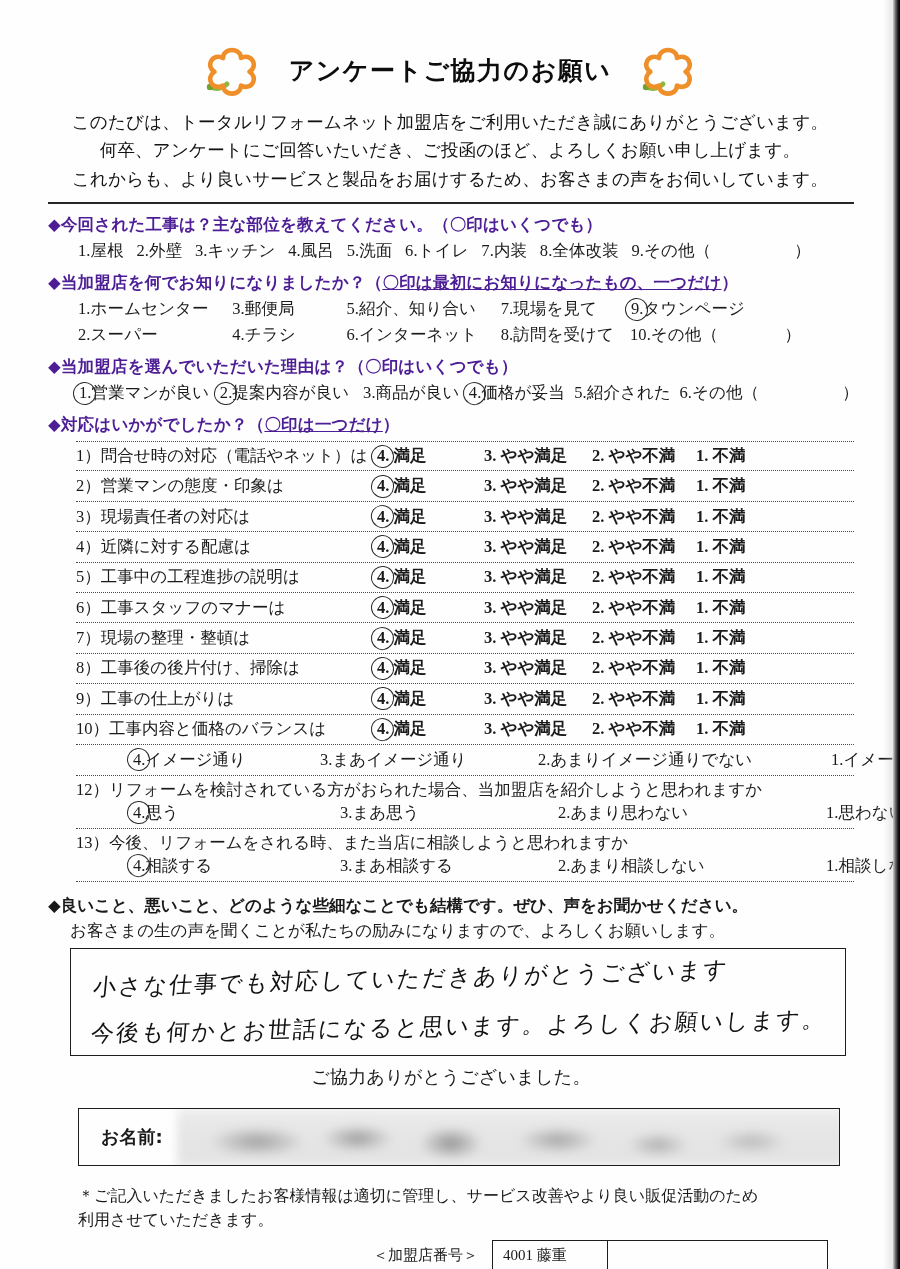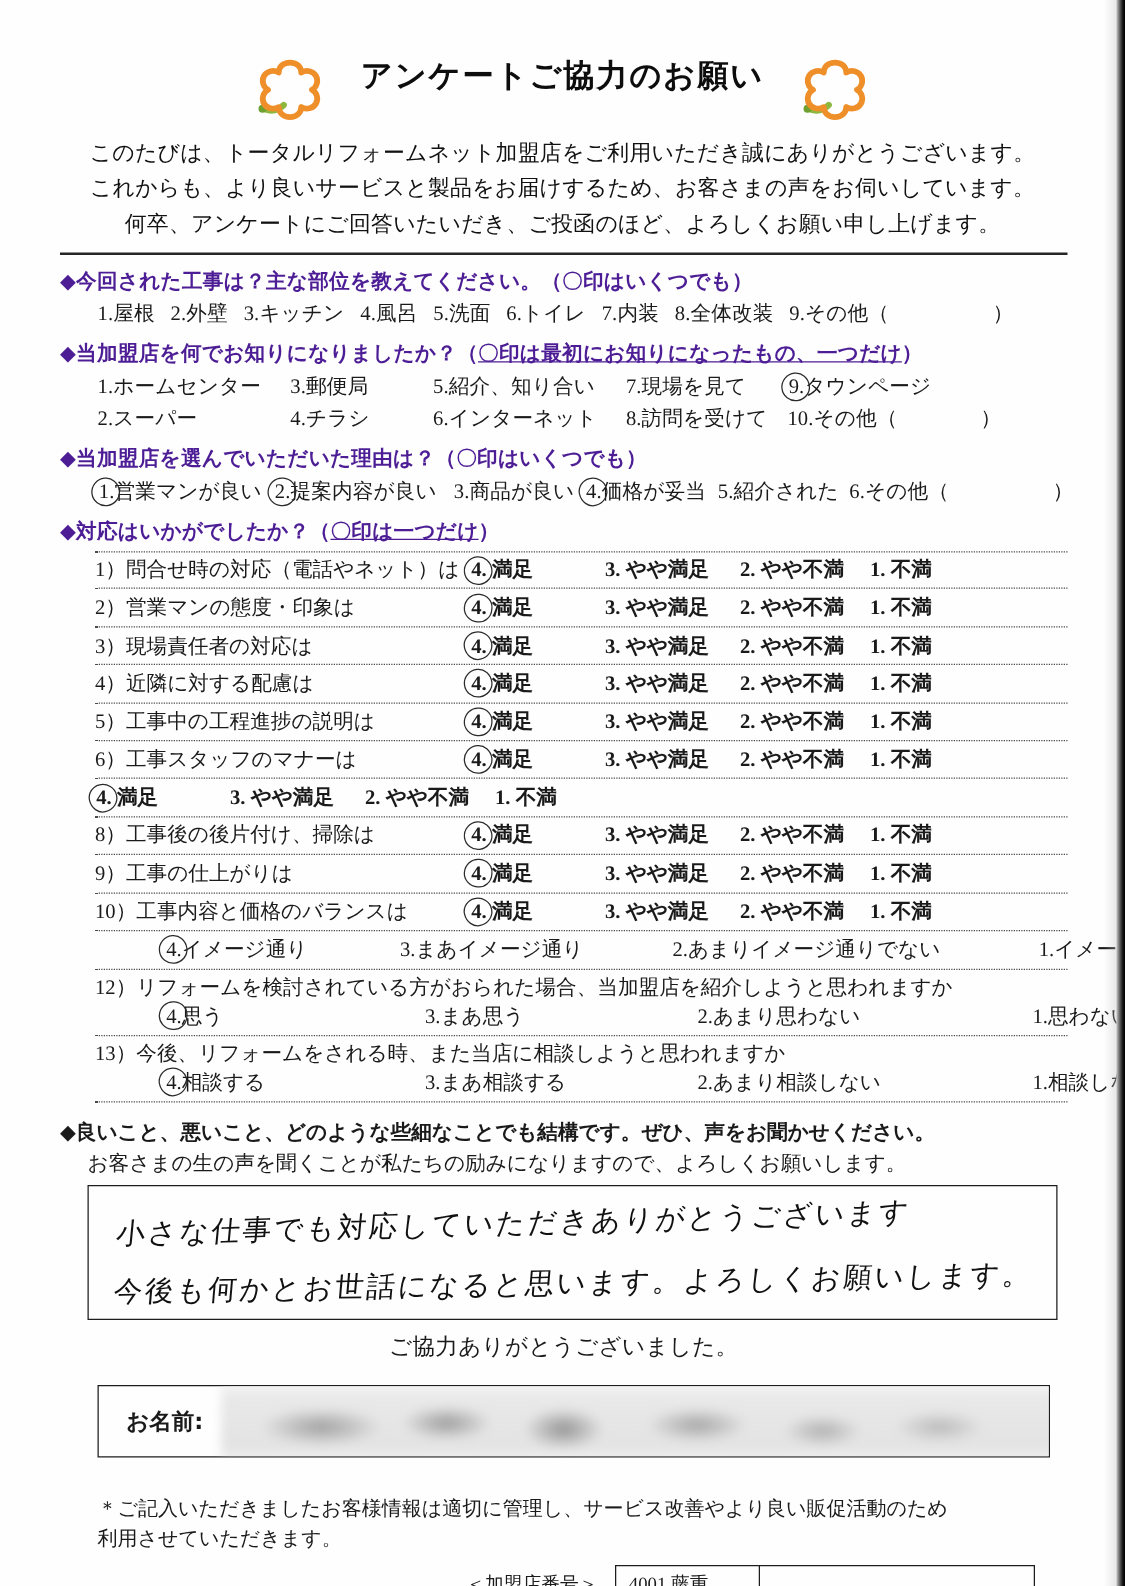--- a/index.html
+++ b/index.html
@@ -36,20 +36,21 @@
   }
 
   
   .header {
     position: relative;
     padding-top: 44px;
     text-align: center;
   }
   .title-row {
     display: flex;
+    align-items: center;
     justify-content: center;
     gap: 30px;
   }
   .title-text {
     font-family: "DejaVu Sans", "Liberation Sans", sans-serif;
     font-weight: bold;
     font-size: 25px;
     letter-spacing: 1.5px;
     color: #0d0d0d;
   }
@@ -229,21 +230,21 @@
       radial-gradient(ellipse 58px 20px at 57% 50%, rgba(115,115,115,.55), rgba(255,255,255,0) 70%),
       radial-gradient(ellipse 44px 18px at 72% 56%, rgba(125,125,125,.50), rgba(255,255,255,0) 72%),
       radial-gradient(ellipse 50px 18px at 86% 52%, rgba(135,135,135,.45), rgba(255,255,255,0) 72%),
       linear-gradient(to bottom, rgba(250,250,250,.95) 0%, rgba(225,225,225,.75) 22%, rgba(215,215,215,.7) 72%, rgba(252,252,252,.96) 100%);
     filter: blur(4px);
     z-index: 1;
   }
 
   
   .foot {
-    margin-top: 30px;
+    margin-top: 18px;
     font-size: 16px;
     padding-left: 30px;
     line-height: 1.5;
     white-space: nowrap;
   }
   .storerow {
     display: flex;
     align-items: center;
     justify-content: flex-end;
     margin-top: 8px;
@@ -314,22 +315,22 @@
                    c-3.8-2.2-5.4-7-3.2-11
                    c2.2-4 7.6-5.2 11.8-2.8
                    c0-4.4 3.5-8 9-8 z" fill="none" stroke="#ef8f2a" stroke-width="4.6" stroke-linejoin="round"></path>
         </svg>
       </span>
 
     </div>
 
     <div class="intro">
       <div>このたびは、トータルリフォームネット加盟店をご利用いただき誠にありがとうございます。</div>
+      <div>何卒、アンケートにご回答いたいだき、ご投函のほど、よろしくお願い申し上げます。</div>
       <div>これからも、より良いサービスと製品をお届けするため、お客さまの声をお伺いしています。</div>
-      <div>何卒、アンケートにご回答いたいだき、ご投函のほど、よろしくお願い申し上げます。</div>
     </div>
   </div>
 
   <div class="rule"></div>
 
   <div class="body">
 
     <div class="qhead">◆今回された工事は？主な部位を教えてください。（〇印はいくつでも）</div>
     <div class="opts">
       <span class="op">1.屋根</span>&nbsp;&nbsp;
@@ -419,20 +420,21 @@
 
       <div class="rrow">
         <span class="rlabel">6）工事スタッフのマナーは</span>
         <span class="rc rc1 circ">4. 満足</span>
         <span class="rc rc2">3. やや満足</span>
         <span class="rc rc3">2. やや不満</span>
         <span class="rc rc4">1. 不満</span>
       </div>
 
       <div class="rrow">
+        <span class="rlabel">7）現場の整理・整頓は</span>
         <span class="rc rc1 circ v3">4. 満足</span>
         <span class="rc rc2">3. やや満足</span>
         <span class="rc rc3">2. やや不満</span>
         <span class="rc rc4">1. 不満</span>
       </div>
 
       <div class="rrow">
         <span class="rlabel">8）工事後の後片付け、掃除は</span>
         <span class="rc rc1 circ">4. 満足</span>
         <span class="rc rc2">3. やや満足</span>

